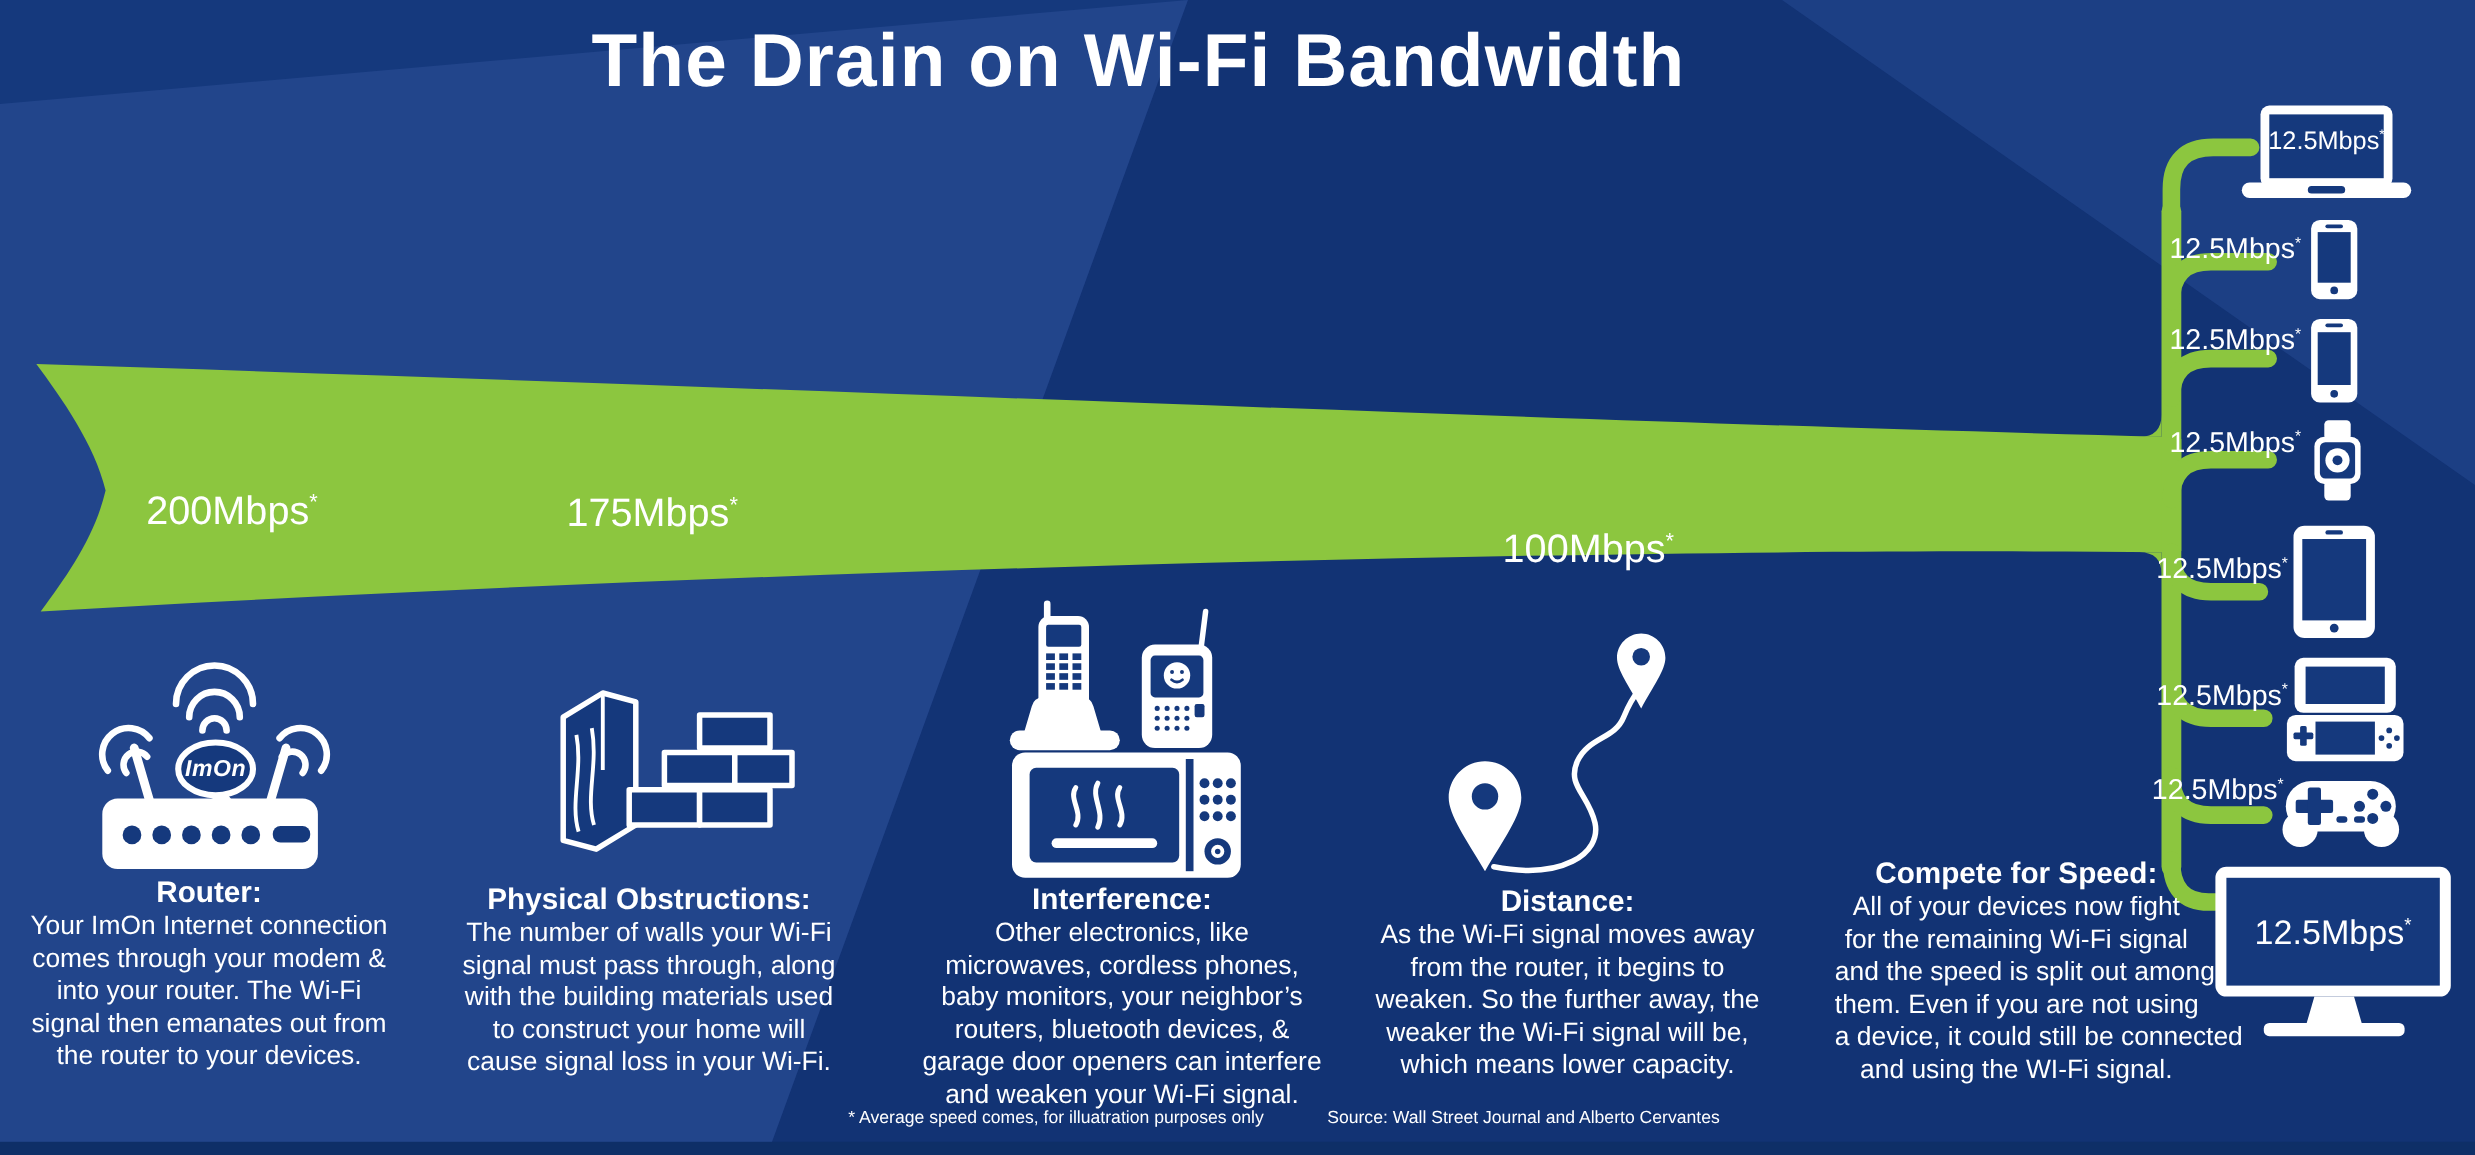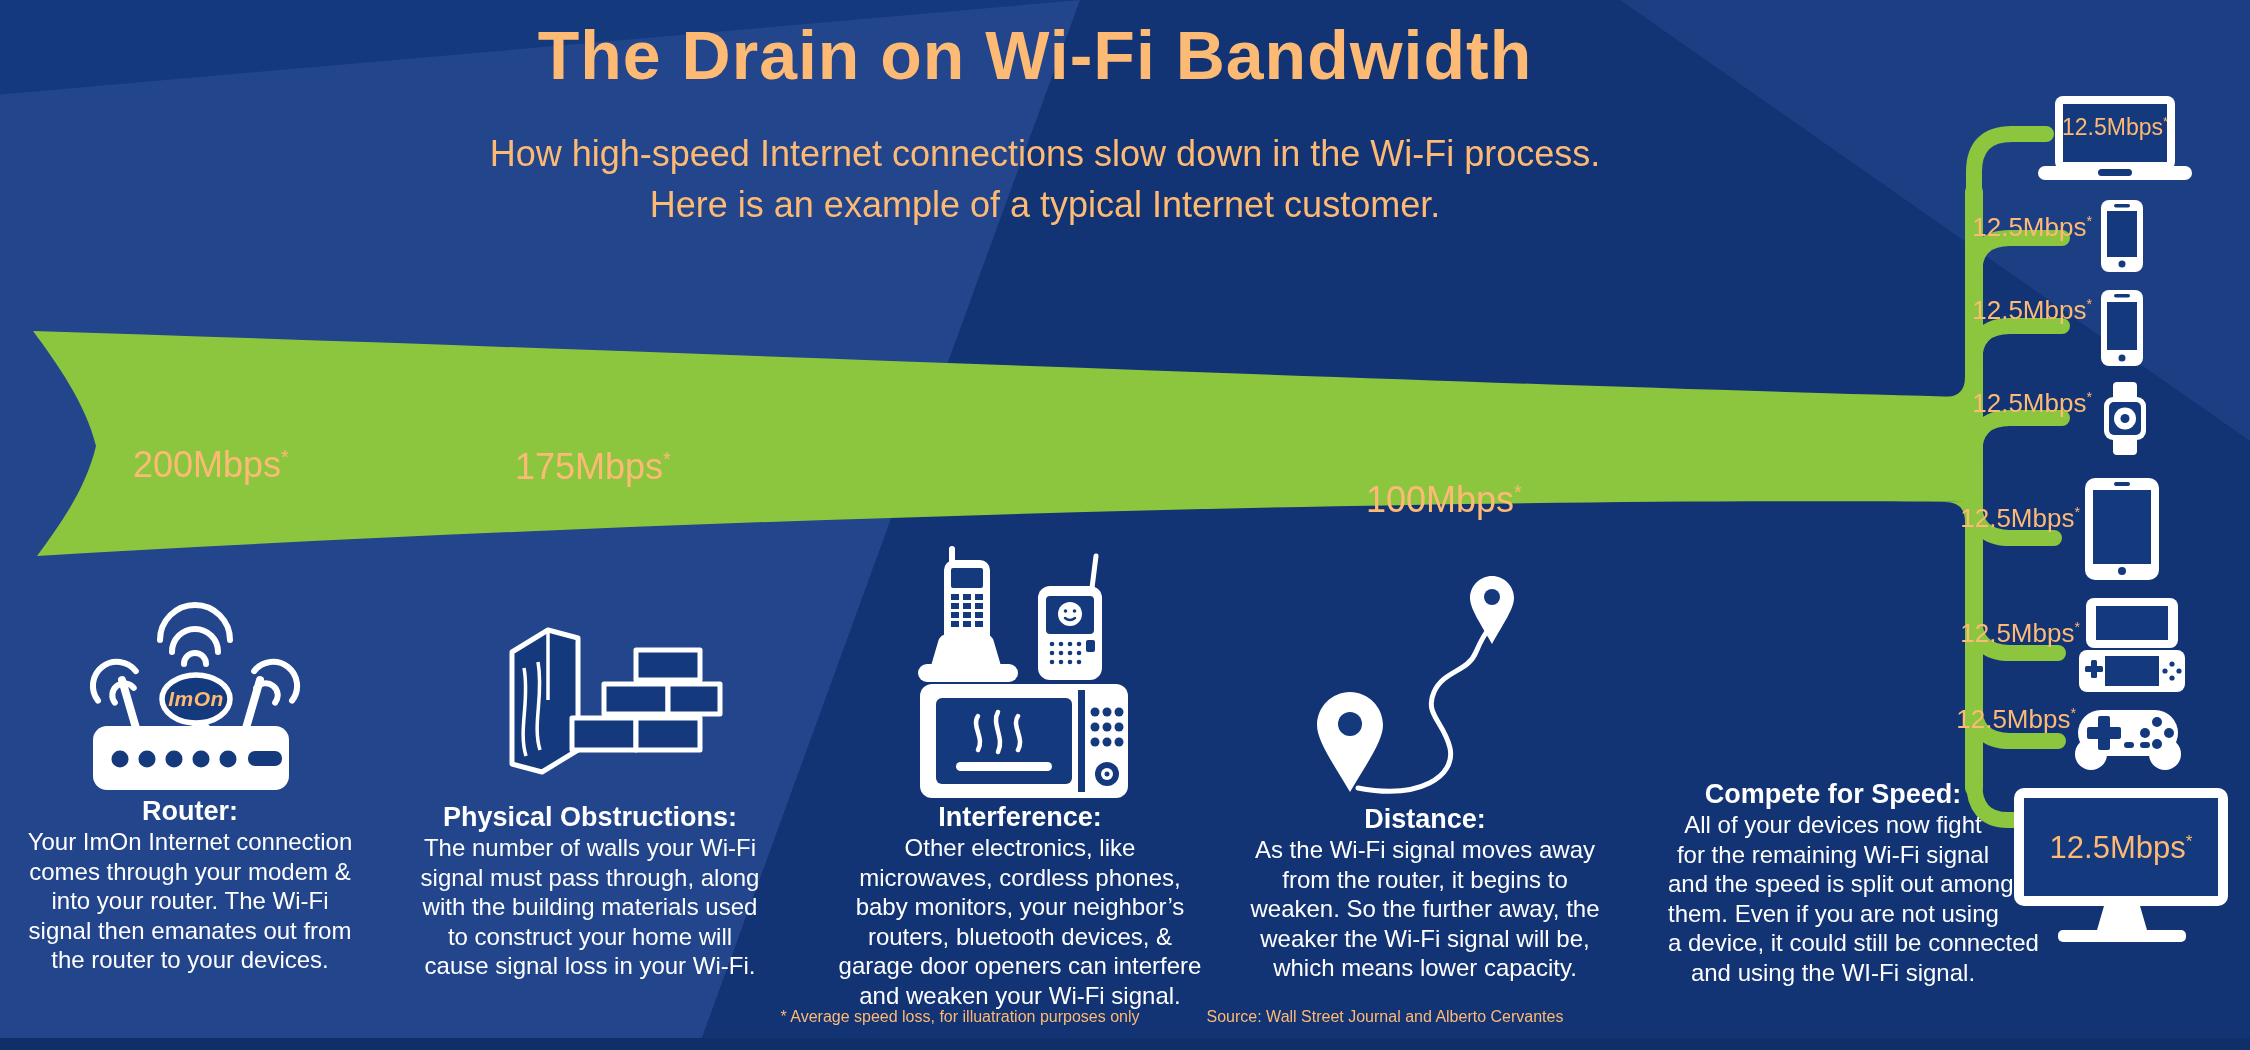--- a/index.html
+++ b/index.html
@@ -4,21 +4,21 @@
 <style>
   html,body{margin:0;padding:0;background:#0b2a5e;}
   .canvas{position:relative;width:2250px;height:1050px;overflow:hidden;
           background:#15397D;font-family:"Liberation Sans",sans-serif;}
   .bg-layer{position:absolute;inset:0;pointer-events:none;}
   .bg-sw1{background:rgba(70,102,175,.28);clip-path:polygon(0 9%,48% 0,31% 100%,0 100%);}
   .bg-sw2{background:rgba(70,102,175,.16);clip-path:polygon(72% 0,100% 0,100% 42%);}
   .bg-sw3{background:rgba(0,12,55,.12);clip-path:polygon(48% 0,72% 0,100% 42%,100% 100%,38% 100%,31% 100%);}
   .bg-bottom{position:absolute;left:0;right:0;bottom:0;height:12px;background:#0e2f67;}
   svg.art{position:absolute;left:0;top:0;}
-  .txt{position:absolute;color:#fdba74;}
+  .txt{position:absolute;color:#ffffff;}
   .title{left:0;top:16px;width:2070px;text-align:center;font-size:68px;font-weight:bold;letter-spacing:1px;}
   .subtitle{left:0;top:128px;width:2090px;text-align:center;font-size:36px;line-height:51px;white-space:pre-line;}
   .stage-label{font-size:36px;line-height:43px;font-weight:400;}
   .stage-label sup,.dev-label sup,.screen-label sup{font-size:55%;vertical-align:super;}
   .dev-label{font-size:26px;line-height:26px;width:140px;text-align:right;}
   .screen-label{text-align:center;}
   .section{position:absolute;color:#fff;text-align:center;}
   .section .h{font-size:27px;font-weight:bold;line-height:32px;}
   .section .b{font-size:24px;line-height:29.5px;white-space:pre;}
   .imon-logo{left:162px;top:687px;width:68px;text-align:center;font-size:21px;
@@ -237,22 +237,20 @@
       <path d="M1350,692 C1368,692 1383,707 1383,725 C1383,741 1367,763 1350,792
                C1333,763 1317,741 1317,725 C1317,707 1332,692 1350,692 Z" fill="#fff"></path>
       <circle cx="1350" cy="724" r="12" fill="#15397D"></circle>
       <path d="M1492,576 C1504,576 1514,586 1514,598 C1514,609 1503,624 1492,644
                C1481,624 1470,609 1470,598 C1470,586 1480,576 1492,576 Z" fill="#fff"></path>
       <circle cx="1492" cy="597" r="8" fill="#15397D"></circle>
     </g>
   </svg>
 
   <div class="txt title">The Drain on Wi-Fi Bandwidth</div>
-  <div class="txt subtitle">How high-speed Internet connections slow down in the Wi-Fi process.
-Here is an example of a typical Internet customer.</div>
 
   <div class="txt stage-label" style="left:133px;top:436px;">
     <span>200Mbps</span><sup>*</sup>
   </div>
   <div class="txt stage-label" style="left:515px;top:438px;">
     <span>175Mbps</span><sup>*</sup>
   </div>
   <div class="txt stage-label" style="left:1366px;top:442px;margin-top:29px;">
     <span>100Mbps</span><sup>*</sup>
   </div>
@@ -320,16 +318,16 @@
   <div class="section" style="left:1668px;top:778px;width:330px;">
     <div class="h">Compete for Speed:</div>
     <div class="b">All of your devices now fight
 for the remaining Wi-Fi signal
 and the speed is split out among
 them. Even if you are not using
 a device, it could still be connected
 and using the WI-Fi signal.</div>
   </div>
 
-  <div class="txt footer fn">* Average speed loss, for illuatration purposes only</div>
+  <div class="txt footer fn">* Average speed comes, for illuatration purposes only</div>
   <div class="txt footer src">Source: Wall Street Journal and Alberto Cervantes</div>
 
 </div>
 
 </body></html>

